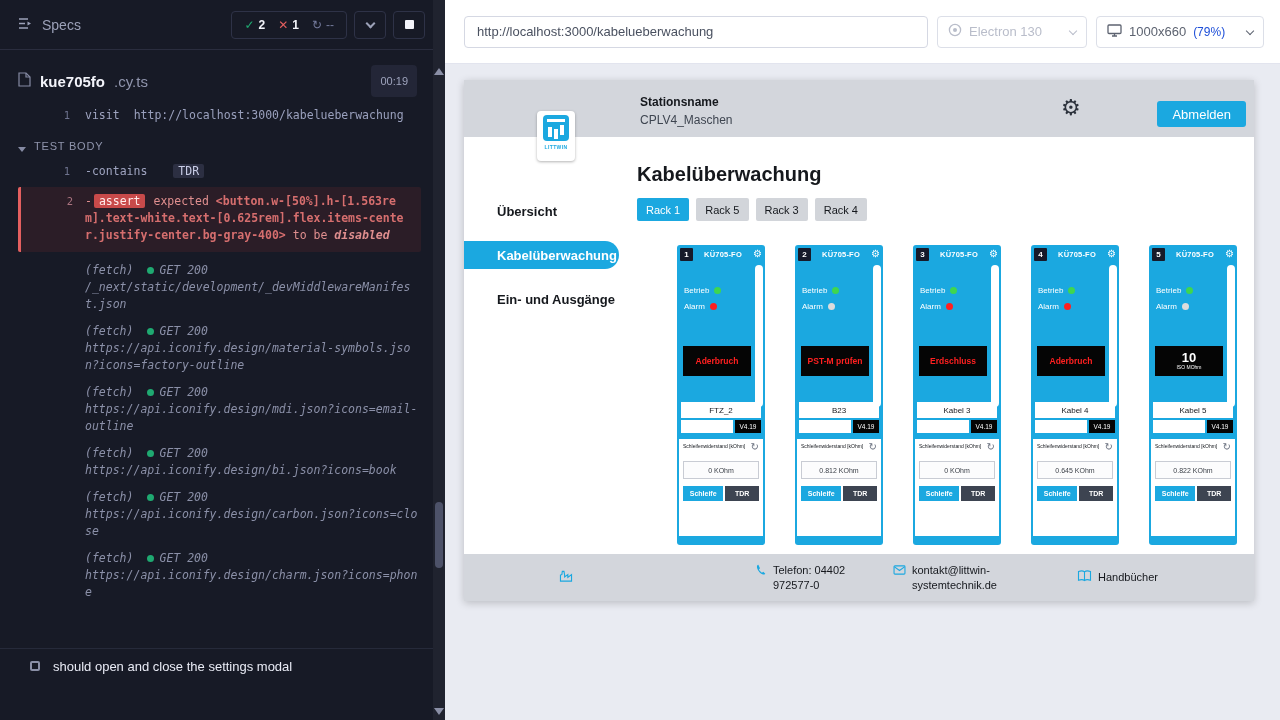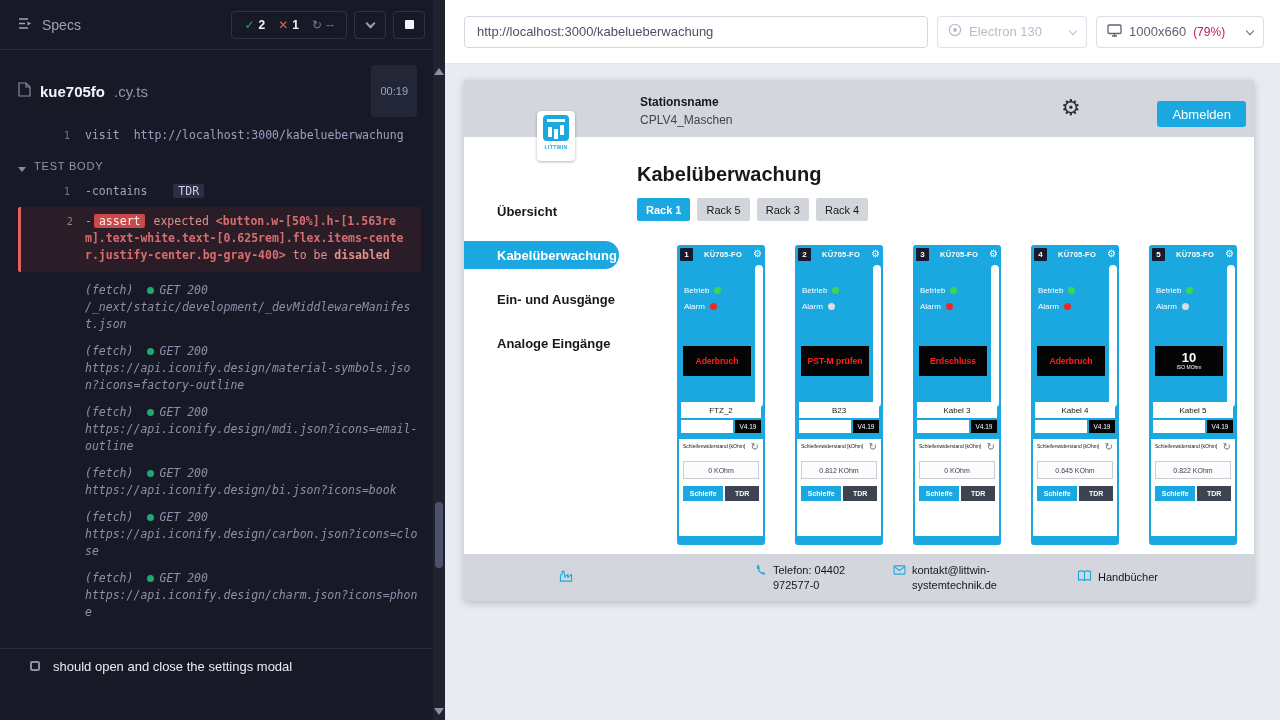--- a/index.html
+++ b/index.html
@@ -20,38 +20,38 @@
   .stat.pending i { color:#747a9c; }
   .stat b { color:#f3f4fa; font-weight:700; }
   .stat.pending b { color:#747a9c; font-weight:400; }
   .icon-btn { width:32px; height:28px; background:transparent; border:1px solid #2e3247; border-radius:4px; display:flex; align-items:center; justify-content:center; cursor:pointer; }
   .chev { width:7px; height:7px; border-right:2px solid #9ca1b8; border-bottom:2px solid #9ca1b8; transform:rotate(45deg); margin-top:-3px; }
   .stop-sq { width:9px; height:9px; background:#f3f4fa; border-radius:1px; }
 
   .spec-row { display:flex; align-items:center; gap:9px; padding:15px 16px 8px 18px; }
   .spec-name { font-size:15px; font-weight:700; color:#f3f4fa; }
   .spec-ext { font-size:15px; color:#9095ad; font-weight:400; }
-  .spec-duration { margin-left:auto; background:#232637; border-radius:4px; padding:20px 9px; font-size:11px; color:#9fa4bd; }
+  .spec-duration { margin-left:auto; background:#232637; border-radius:4px; padding:10px 9px; font-size:11px; color:#9fa4bd; }
 
   .cmd-log { font-family:"DejaVu Sans Mono", monospace; font-size:11.5px; }
   .cmd-row { position:relative; padding:2px 14px 2px 85px; line-height:17px; color:#9fa4c0; }
   .cmd-num { position:absolute; left:48px; width:22px; text-align:right; color:#6f7490; font-size:10.5px; }
   .cmd-name { color:#9fa4c0; }
   .visit-url { margin-left:14px; color:#9aa0bd; word-break:break-all; }
   .section-head { display:flex; align-items:flex-end; gap:8px; padding:14px 0 9px 18px; font-family:"Liberation Sans", sans-serif; font-size:11px; letter-spacing:.8px; color:#9095ad; cursor:pointer; }
   .tri-down { width:0; height:0; border-left:4px solid transparent; border-right:4px solid transparent; border-top:5px solid #858aa3; }
   .tdr-badge { background:#2c2f42; color:#c9cde6; padding:0 5px; border-radius:2px; margin-left:26px; }
 
   .assert-block { margin:5px 12px 10px 18px; background:#2b1d27; border-left:3px solid #e45f5f; border-radius:2px;
                   padding:6px 10px 8px 64px; position:relative; line-height:17px; color:#e08f8f;
                   font-family:"DejaVu Sans Mono", monospace; font-size:11.5px; word-break:break-all; cursor:pointer; }
   .assert-block .cmd-num { left:30px; color:#a9737f; }
   .assert-badge { background:#c84a4a; color:#ffecec; padding:0 5px; border-radius:2px; margin:0 8px 0 2px;text-align:right; }
   .assert-selector { font-weight:700; color:#d66e6e; }
-  .assert-state { font-weight:700; }
+  .assert-state { font-weight:700;font-style:italic; }
 
   .fetch-row { position:relative; padding:0 14px 10px 85px; line-height:17px; color:#8b90a8; font-style:italic; word-break:break-all; cursor:pointer; }
   .fetch-tag { margin-right:14px; }
   .ok-dot { display:inline-block; width:7px; height:7px; border-radius:50%; background:#1fa971; margin-right:5px; vertical-align:middle; }
 
   .next-test { position:absolute; left:0; right:0; bottom:37px; height:35px; border-top:1px solid #262a3a; background:#171a26;
                display:flex; align-items:center; gap:13px; padding-left:30px; font-size:13px; color:#e9ebf5; cursor:pointer; }
   .test-sq { width:10px; height:10px; border:2px solid #8a8fa6; border-radius:2px; flex-shrink:0; }
 
   
@@ -61,21 +61,21 @@
   .sb-thumb { position:absolute; top:502px; left:2px; width:8px; height:66px; background:#4d5269; border-radius:4px; }
 
   
   .right { flex:1; display:flex; flex-direction:column; background:#e9ebf2; min-width:0; }
   .browser-bar { height:64px; flex-shrink:0; background:#fff; border-bottom:1px solid #e2e4ee; display:flex; align-items:center; padding:0 15px 0 19px; gap:9px; }
   .url-input { width:464px; height:32px; border:1px solid #d5d8e3; border-radius:4px; padding:0 12px; font-size:13px; color:#4a5160;
                font-family:"Liberation Sans", sans-serif; background:#fff; outline:none; }
   .select { height:32px; border:1px solid #dcdfe8; border-radius:4px; background:#fff; display:flex; align-items:center; padding:0 10px; gap:7px; font-size:13px; cursor:pointer; }
   .browser-select { width:150px; color:#b9bdca; }
   .viewport-select { width:168px; color:#5d6370; }
-  .viewport-zoom { color:#be185d; font-size:12px; }
+  .viewport-zoom { color:#1d4ed8; font-size:12px; }
   .chev-sm { width:6px; height:6px; border-right:1.5px solid currentColor; border-bottom:1.5px solid currentColor; transform:rotate(45deg); margin-left:auto; margin-top:-2px; }
 
   .stage { flex:1; position:relative; }
   .app { position:absolute; left:19px; top:16px; width:790px; height:521px; background:#fff; box-shadow:0 2px 8px rgba(0,0,0,.20);
          display:flex; flex-direction:column; overflow:hidden; }
 
   .app-header { height:57px; flex-shrink:0; background:#d3d6dc; position:relative; }
   .logo-card { position:absolute; left:73px; top:31px; width:38px; height:50px; background:#fff; border-radius:4px;
                box-shadow:0 1px 3px rgba(0,0,0,.3); display:flex; flex-direction:column; align-items:center; padding-top:4px; z-index:5; }
   .logo-mark { width:26px; height:26px; background:#1ba8e0; border-radius:4px; position:relative; overflow:hidden; }
@@ -91,21 +91,21 @@
 
   .app-body { flex:1; display:flex; overflow:hidden; }
   .app-nav { width:155px; flex-shrink:0; padding-top:60px; }
   .nav-item { height:28px; display:flex; align-items:center; padding-left:33px; margin-bottom:16px; font-size:13px; font-weight:700; color:#15181d; cursor:pointer; }
   .nav-item.active { background:#1ba8e0; color:#fff; border-radius:0 14px 14px 0; }
 
   .app-content { flex:1; padding:26px 0 0 18px; overflow:hidden; min-width:0; }
   .page-title { font-size:20px; font-weight:600; color:#15181d; line-height:22px; }
   .tabs { display:flex; gap:7px; margin-top:13px; }
   .tab { height:23px; display:flex; align-items:center; padding:0 9px; font-size:11px; background:#d2d5da; color:#15181d; border-radius:2px; cursor:pointer; }
-  .tab.active { background:#1ba8e0; color:#fff; font-weight:700; }
+  .tab.active { background:#1ba8e0; color:#fff; font-weight:400; }
 
   .cards-row { display:flex; gap:30px; margin-top:24px; margin-left:40px; }
   .card { width:88px; height:300px; flex-shrink:0; background:#1ba8e0; border-radius:3px; position:relative; }
   .card-top { height:18px; display:flex; align-items:center; gap:3px; padding:0 3px; }
   .card-num { width:13px; height:13px; background:#161a2a; color:#fff; font-size:8px; font-weight:700; border-radius:1px;
               display:flex; align-items:center; justify-content:center; }
   .card-model { flex:1; text-align:center; color:#fff; font-size:7.5px; font-weight:700; letter-spacing:.2px; }
   .card-gear { color:#fff; font-size:10px; cursor:pointer; line-height:12px; }
   .card-strip { position:absolute; right:2px; top:20px; width:8px; height:142px; background:#fff; border-radius:4px; }
   .led-row { display:flex; align-items:center; gap:5px; padding-left:7px; height:11px; margin-top:5px; }
@@ -285,21 +285,20 @@
           </div>
           <span class="header-gear">⚙</span>
           <button class="logout-btn">Abmelden</button>
         </header>
 
         <div class="app-body">
           <nav class="app-nav">
             <div class="nav-item">Übersicht</div>
             <div class="nav-item active">Kabelüberwachung</div>
             <div class="nav-item">Ein- und Ausgänge</div>
-            <div class="nav-item">Analoge Eingänge</div>
           </nav>
 
           <section class="app-content">
             <h1 class="page-title">Kabelüberwachung</h1>
             <div class="tabs">
               <span class="tab active">Rack 1</span>
               <span class="tab">Rack 5</span>
               <span class="tab">Rack 3</span>
               <span class="tab">Rack 4</span>
             </div>

